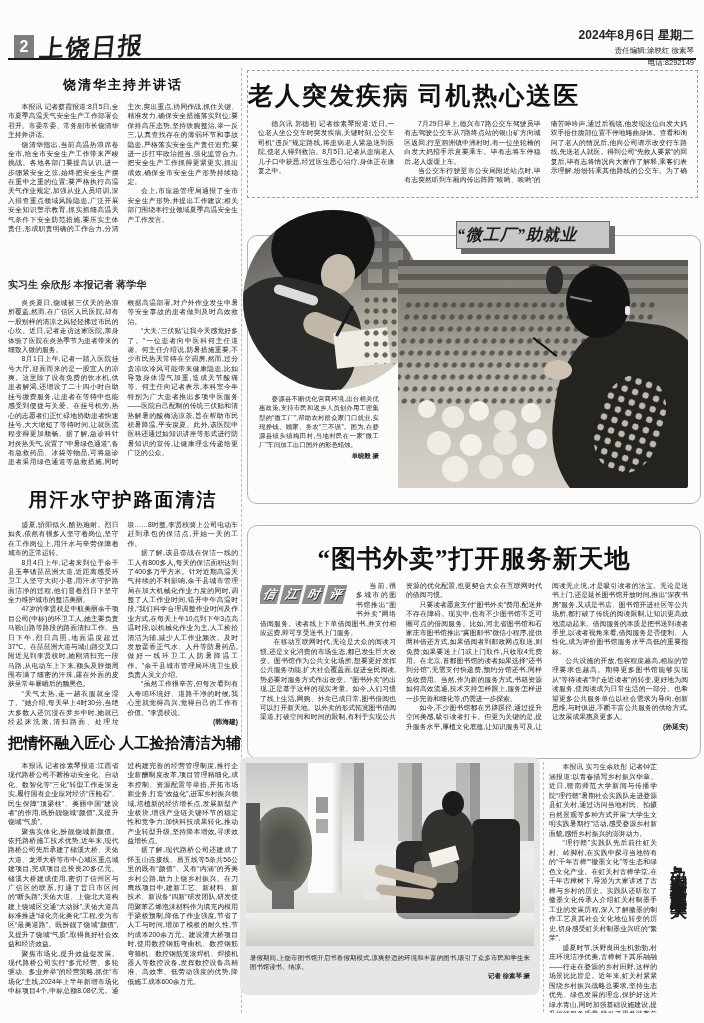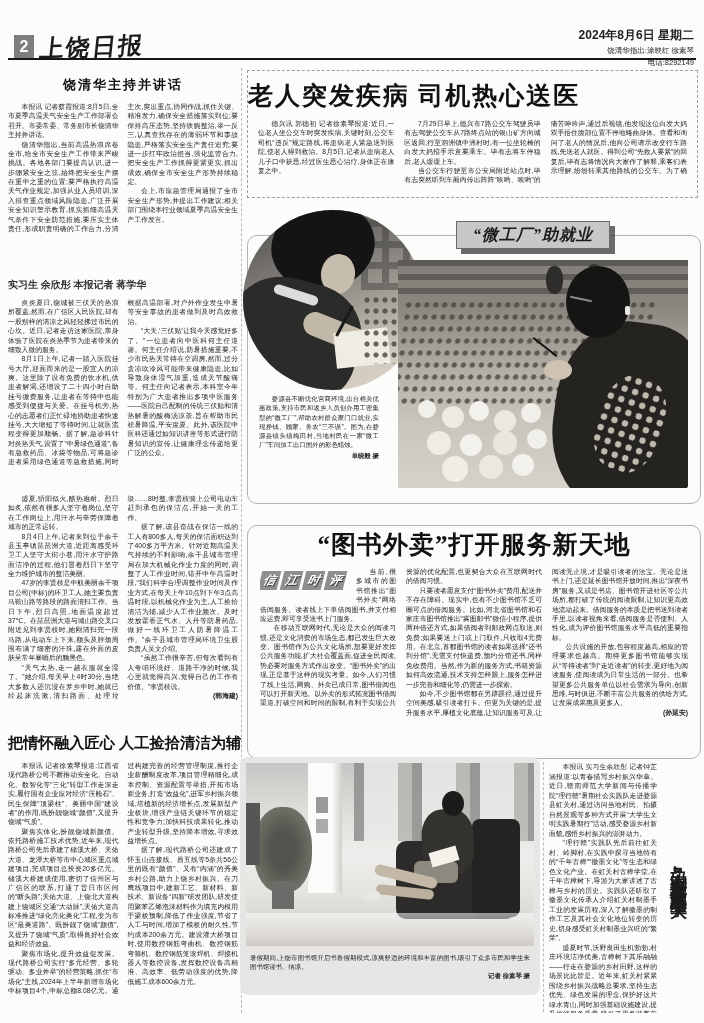--- a/index.html
+++ b/index.html
@@ -25,21 +25,21 @@
   .body2{column-count:2;column-gap:9px;font-size:6.8px;line-height:1.38;text-align:justify;overflow:hidden;}
   .body3{column-count:3;column-gap:10px;font-size:6.8px;line-height:1.38;text-align:justify;overflow:hidden;}
   .body1{font-size:6.8px;line-height:1.4;text-align:justify;overflow:hidden;}
   .bodytxt p{margin:0;text-indent:2em;}
   .sig{text-align:right;text-indent:0 !important;font-weight:bold;}
   .byline{text-align:left;font-size:10px;font-weight:bold;color:#333;}
   
   .dashbox{border:1px dashed #9d9d9d;}
   .roundbox{border:1px solid #b3b3b3;border-radius:10px;}
   .plaque{background:#c9c8c6;border:1px solid #6a6a6a;box-shadow:5px 5px 0 rgba(70,70,70,.8);
-          text-align:center;font-weight:bold;font-style:italic;font-size:16px;line-height:26px;letter-spacing:1px;}
+          text-align:left;font-weight:bold;font-style:italic;font-size:16px;line-height:26px;letter-spacing:1px;}
   .tile{display:inline-block;width:19px;height:19px;background:#8f8f8f;margin-right:3px;
         transform:skewX(-14deg);color:#fff;font-weight:bold;font-style:italic;font-size:12px;
         line-height:19px;text-align:center;text-shadow:1px 1px 0 #333;}
   .caption{font-size:6.4px;line-height:1.45;text-align:justify;}
   .credit{text-align:right;font-weight:bold;font-size:6.4px;}
   
   .photo{overflow:hidden;background:#b0ada6;}
   .sh{position:absolute;}
   .vhead{writing-mode:vertical-rl;text-orientation:upright;font-weight:bold;font-size:17px;
          letter-spacing:-2px;line-height:44px;text-align:center;}
@@ -47,21 +47,21 @@
 </style>
 </head>
 <body>
 
 <div id="page">
 
   <div class="abs badge">2</div>
   <div class="abs masthead serif">上饶日报</div>
   <div class="abs dateblock">
     <div class="d1">2024年8月6日 星期二</div>
-    <div>饶清华指出:涂映红 徐素琴</div>
+    <div>责任编辑:涂映红 徐素琴</div>
     <div>电话:8292149</div>
   </div>
   <div class="abs header-rule"></div>
 
   <div class="abs vdiv" style="left:241px;top:68px;height:945px;"></div>
 
   <div class="abs" style="left:8px;top:70px;width:230px;">
     <div class="hl serif" style="text-align:center;font-size:13px;letter-spacing:2px;margin-top:6px;">饶清华主持并讲话</div>
     <div class="body2 bodytxt" style="margin-top:8px;height:136px;">
       <p>本报讯 记者蔡霞报道:8月5日,全市夏季高温天气安全生产工作部署会召开。市委常委、常务副市长饶清华主持并讲话。</p>
@@ -73,20 +73,21 @@
   <div class="abs" style="left:8px;top:274px;width:230px;">
     <div class="byline" style="margin-top:4px;">实习生 余欣彤 本报记者 蒋学华</div>
     <div class="body2 bodytxt" style="margin-top:6px;height:176px;">
       <p>炎炎夏日,饶城被三伏天的热浪所覆盖,然而,在广信区人民医院,却有一股别样的清凉之风轻轻拂过市民的心坎。近日,记者走访这家医院,亲身体验了医院在炎热季节为患者带来的细致入微的服务。</p>
       <p>8月1日上午,记者一踏入医院挂号大厅,迎面而来的是一股宜人的凉爽。这里除了设有免费的饮水机,供患者解渴,还增设了二十四小时自助挂号缴费服务,让患者在等待中也能感受到便捷与关爱。在挂号机旁,热心的志愿者们正忙碌地协助患者快速挂号,大大缩短了等待时间,让就医流程变得更加顺畅。据了解,急诊科针对炎热天气,设置了“中暑绿色通道”,备有急救药品、冰袋等物品,可将急诊患者采用绿色通道等急救措施,同时根据高温部署,对户外作业发生中暑等安全事故的患者做到及时高效救治。</p>
       <p>“大夫,‘三伏贴’让我今天感觉好多了。”一位患者向中医科何主任道谢。何主任介绍说,防暑措施重要,不少市民热天常待在空调房,然而,过分贪凉吹冷风可能带来健康隐患,比如导致身体湿气加重,造成关节酸痛等。何主任向记者表示,本科室今年特别为广大患者推出多项中医服务——医院自己配制的传统三伏贴和清热解暑的酸梅汤凉茶,旨在帮助市民祛暑降温,平安度夏。此外,该医院中医科还通过如知识讲座等形式进行防暑知识的宣传,让健康理念传递给更广泛的公众。</p>
     </div>
   </div>
 
   <div class="abs" style="left:8px;top:487px;width:230px;">
+    <div class="hl serif" style="text-align:center;font-size:19px;letter-spacing:2px;">用汗水守护路面清洁</div>
     <div class="body2 bodytxt" style="margin-top:7px;height:212px;">
       <p>盛夏,骄阳似火,酷热难耐。烈日如炙,依然有很多人坚守着岗位,坚守在工作岗位上,用汗水与辛劳保障着城市的正常运转。</p>
       <p>8月4日上午,记者来到位于余干县玉亭镇琵琶洲大道,近距离感受环卫工人坚守大街小巷,用汗水守护路面洁净的过程,他们冒着烈日下坚守全力维护城市的整洁美丽。</p>
       <p>47岁的李贤枝是中航美丽余干项目公司(中标)的环卫工人,她主要负责马鞍山路等路段的路面清扫工作。当日下午,烈日高照,地面温度超过37℃。在琵琶洲大道与城山路交叉口附近见到李贤枝时,她刚清扫完一段马路,从电动车上下来,额头及脖颈周围布满了细密的汗珠,露在外面的皮肤呈常年暴晒后的黝黑色。</p>
       <p>“天气太热,走一趟衣服就全湿了。”她介绍,每天早上4时30分,当绝大多数人还沉浸在梦乡中时,她就已经起床洗漱,清扫路面、处理垃圾……8时整,李贤枝骑上公司电动车赶到承包的保洁点,开始一天的工作。</p>
       <p>据了解,该县奋战在保洁一线的工人有800多人,每天的保洁面积达到了400多万平方米。针对近期高温天气持续的不利影响,余干县城市管理局在加大机械化作业力度的同时,调整了人工作业时间,错开中午高温时段,“我们科学合理调整作业时间及作业方式,在每天上午10点到下午3点高温时段,以机械化作业为主,人工捡拾清洁为辅,减少人工作业频次。及时发放藿香正气水、人丹等防暑药品,做好一线环卫工人防暑降温工作。”余干县城市管理局环境卫生股负责人吴文介绍。</p>
       <p>“虽然工作很辛苦,但每次看到有人夸咱环境好、道路干净的时候,我心里就觉得高兴,觉得自己的工作有价值。”李贤枝说。</p>
       <p class="sig">(韩海建)</p>
     </div>
   </div>
@@ -151,21 +152,21 @@
            background-image:radial-gradient(circle at 5px 5px,#cfc9bd 3px,transparent 3.6px);background-size:11px 11px;"></div>
     </div>
 
     <div class="abs" style="left:11px;top:158px;width:120px;">
       <p class="caption" style="margin:0;text-indent:2em;">婺源县不断优化营商环境,出台相关优惠政策,支持市民和返乡人员创办用工密集型的“微工厂”,帮助农村群众家门口就业,实现挣钱、顾家、务农“三不误”。图为,在婺源县镇头镇梅田村,当地村民在一家“微工厂”车间加工出口国外的彩色蜡烛。</p>
       <div class="credit" style="margin-top:2px;">单晓毅 摄</div>
     </div>
   </div>
 
   <div class="abs roundbox" style="left:247px;top:525px;width:452px;height:232px;">
-    <div class="hl serif" style="text-align:center;font-size:25px;letter-spacing:1px;margin-top:2px;">“图书外卖”打开服务新天地</div>
+    <div class="hl serif" style="text-align:center;font-size:25px;letter-spacing:1px;margin-top:16px;">“图书外卖”打开服务新天地</div>
     <div class="body3 bodytxt" style="margin:6px 12px 0 12px;height:176px;">
       <div style="float:left;width:96px;height:30px;padding-top:4px;">
         <span class="tile">信</span><span class="tile">江</span><span class="tile">时</span><span class="tile">评</span>
       </div>
       <p>当前,很多城市的图书馆推出“图书外卖”网络借阅服务。读者线上下单借阅图书,并支付相应运费,即可享受送书上门服务。</p>
       <p>在移动互联网时代,无论是大众的阅读习惯,还是文化消费的市场生态,都已发生巨大改变。图书馆作为公共文化场所,想要更好发挥公共服务功能,扩大社会覆盖面,促进全民阅读,势必要对服务方式作出改变。“图书外卖”的出现,正是基于这样的现实考量。如今,人们习惯了线上生活,网购、外卖已成日常,图书借阅也可以打开新天地。以外卖的形式拓宽图书借阅渠道,打破空间和时间的限制,有利于实现公共资源的优化配置,也更契合大众在互联网时代的借阅习惯。</p>
       <p>只要读者愿意支付“图书外卖”费用,配送并不存在障碍。现实中,也有不少图书馆不乏可圈可点的借阅服务。比如,河北省图书馆和石家庄市图书馆推出“冀图邮书”微信小程序,提供两种借还方式,如果借阅者到邮政网点取送,则免费;如果要送上门或上门取件,只收取4元费用。在北京,首都图书馆的读者如果选择“还书到分馆”,无需支付快递费,预约分馆还书,同样免收费用。当然,作为新的服务方式,书籍资源如何高效流通,技术支持怎样跟上,服务怎样进一步完善和细化等,仍需进一步探索。</p>
       <p>如今,不少图书馆都在另辟蹊径,通过提升空间美感,吸引读者打卡。但更为关键的是,提升服务水平,厚植文化底蕴,让知识服务可及,让阅读无止境,才是吸引读者的法宝。无论是送书上门,还是延长图书馆开放时间,推出“深夜书房”服务,又或是书店、图书馆开进社区等公共场所,都打破了传统的阅读限制,让知识更高效地流动起来。借阅服务的本质是把书送到读者手里,以读者视角来看,借阅服务是否便利、人性化,成为评价图书馆服务水平高低的重要指标。</p>
       <p>公共设施的开放,包容程度越高,相应的管理要求也越高。期待更多图书馆能够实现从“等待读者”到“走近读者”的转变,更好地为阅读服务,使阅读成为日常生活的一部分。也希望更多公共服务单位以社会需求为导向,创新思维,与时俱进,不断丰富公共服务的供给方式,让发展成果惠及更多人。</p>
       <p class="sig">(孙延安)</p>

